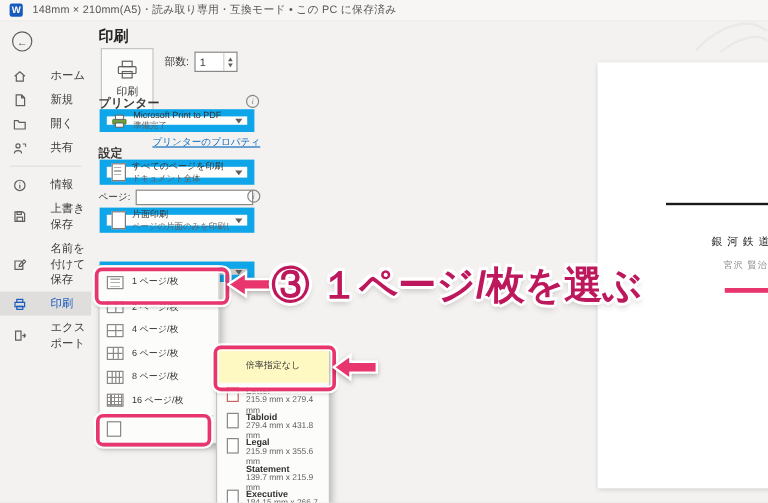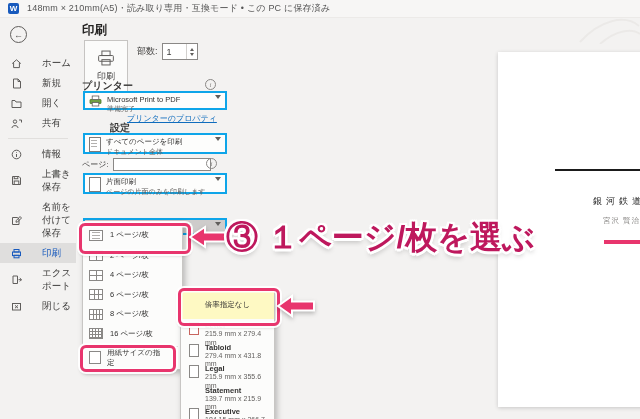--- a/index.html
+++ b/index.html
@@ -31,21 +31,21 @@
   .print-big-btn .lbl{font-size:9px;color:#3b3a39;}
   .copies-row{position:absolute;left:61px;top:25px;display:flex;align-items:center;gap:4px;font-size:9px;color:#3b3a39;}
   .spin{width:34px;height:15px;border:1px solid #8a8886;background:#fff;display:flex;align-items:center;}
   .spin .val{flex:1;font-size:9px;padding-left:4px;}
   .spin .arrows{width:10px;display:flex;flex-direction:column;align-items:center;gap:2px;border-left:1px solid #d2d0ce;height:100%;justify-content:center;cursor:pointer;}
   .tri-up{width:0;height:0;border-left:2.5px solid transparent;border-right:2.5px solid transparent;border-bottom:3px solid #605e5c;}
   .tri-dn{width:0;height:0;border-left:2.5px solid transparent;border-right:2.5px solid transparent;border-top:3px solid #605e5c;}
   .sec-label{position:absolute;font-size:10px;font-weight:bold;color:#3b3a39;}
   .info-dot{position:absolute;width:9px;height:9px;border:1px solid #8a8886;border-radius:50%;color:#8a8886;
             font-size:7px;display:flex;align-items:center;justify-content:center;font-family:"Liberation Serif",serif;font-style:italic;}
-  .combo{position:absolute;left:7px;width:144px;background:#fdfdfc;border:2px solid #0ea5e9;display:flex;
+  .combo{position:absolute;left:7px;width:129px;background:#fdfdfc;border:6px solid #0ea5e9;display:flex;align-items:center;
          gap:5px;padding:2px 4px;box-sizing:border-box;cursor:pointer;}
   .combo .txt{flex:1;min-width:0;}
   .combo .t1{font-size:7.5px;color:#323130;white-space:nowrap;overflow:hidden;}
   .combo .t2{font-size:7px;color:#605e5c;white-space:pre;overflow:hidden;}
   .chev{width:0;height:0;border-left:3px solid transparent;border-right:3px solid transparent;border-top:4px solid #605e5c;flex:0 0 auto;}
   .combo.pressed{background:#cecccb;}
   .link{position:absolute;font-size:8px;color:#0f6cbd;text-decoration:underline;cursor:pointer;}
   .pagei{width:10px;height:13px;border:1px solid #7d7b79;background:#fff;flex:0 0 auto;}
   .pagei.lines{background-image:repeating-linear-gradient(#b3b1af 0 1px,transparent 1px 3px);background-size:6px 9px;background-position:1px 2px;background-repeat:no-repeat;}
   .pagei.collate{box-shadow:2px 2px 0 -1px #fff,2px 2px 0 0 #7d7b79;}
@@ -178,29 +178,20 @@
       <span>印刷</span>
     </div>
     <div class="side-item">
       <span class="sicon">
           <svg viewBox="0 0 11 11">
             <path d="M2 2 H6.5 V9.5 H2 Z M7.5 5.7 H10.5 M10.5 5.7 L8.8 4 M10.5 5.7 L8.8 7.4"></path>
           </svg>
         </span>
       <span>エクスポート</span>
     </div>
-    <div class="side-item">
-      <span class="sicon">
-          <svg viewBox="0 0 11 11">
-            <rect x="1.5" y="2.5" width="8" height="6.5"></rect>
-            <path d="M4 4.3 L7 7.2 M7 4.3 L4 7.2"></path>
-          </svg>
-        </span>
-      <span>閉じる</span>
-    </div>
 
   </div>
 
   <div class="main">
 
     <svg class="swirl" width="70" height="26" viewBox="0 0 70 26">
       <path d="M10 24 C30 2 55 -4 69 8 M30 26 C46 12 62 10 70 16" stroke="#e6e4e2" fill="none" stroke-width="2"></path>
     </svg>
 
     <div class="panel-h1">印刷</div>
@@ -236,21 +227,21 @@
       </svg>
       <span class="txt">
         <div class="t1">Microsoft Print to PDF</div>
         <div class="t2">準備完了</div>
       </span>
       <span class="chev"></span>
     </div>
 
     <div class="link" style="left:51px;top:95px;">プリンターのプロパティ</div>
 
-    <div class="sec-label" style="left:6px;top:103px;margin-left:28px;">設定</div>
+    <div class="sec-label" style="left:6px;top:103px;">設定</div>
 
     <div class="combo" style="top:115px;height:21px;">
       <span class="pagei lines"></span>
       <span class="txt">
         <div class="t1">すべてのページを印刷</div>
         <div class="t2">ドキュメント全体</div>
       </span>
       <span class="chev"></span>
     </div>
 
@@ -299,21 +290,20 @@
         <span class="micon m8"></span>
         <span>8 ページ/枚</span>
       </div>
       <div class="menu-item">
         <span class="micon m16"></span>
         <span>16 ページ/枚</span>
       </div>
       <div class="menu-div"></div>
       <div class="menu-footer">
         <span class="fold-icon"></span>
-        <span>用紙サイズの指定</span>
         <span class="sub-chev">›</span>
       </div>
     </div>
 
     <div class="flyout">
       <div class="noscale">倍率指定なし</div>
       <div class="size-item">
         <span class="size-icon sel"></span>
         <span>
           <div class="size-name">Letter</div>

